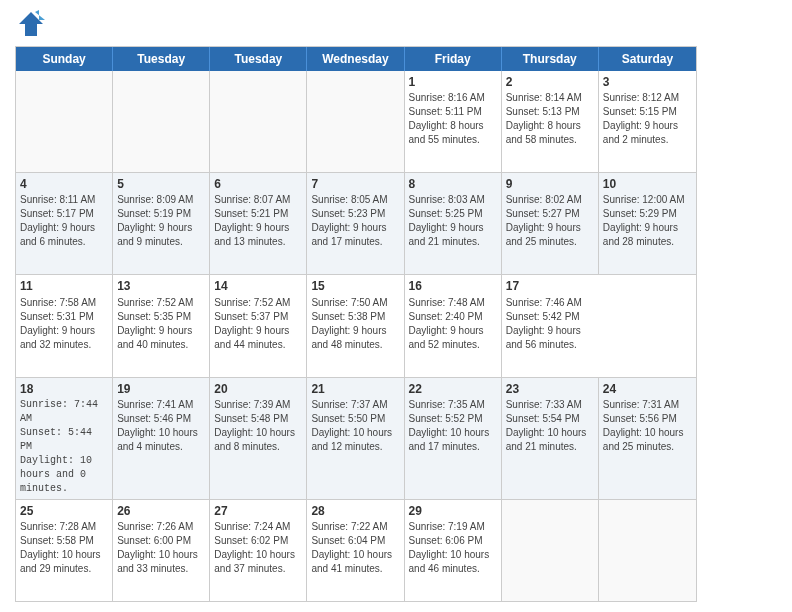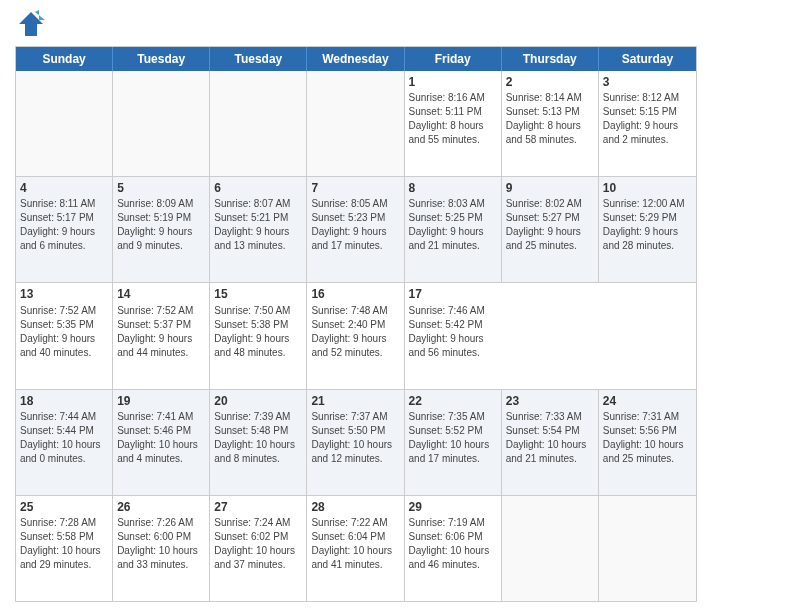--- a/index.html
+++ b/index.html
@@ -138,20 +138,26 @@
           </div>
           <div class="cal-cell alt-row">
             <span class="day-num">10</span>
             <div class="day-info" style="white-space: pre-line;">Sunrise: 12:00 AM
 Sunset: 5:29 PM
 Daylight: 9 hours and 28 minutes.</div>
           </div>
         </div>
         <div class="cal-row">
           <div class="cal-cell">
+            <span class="day-num">11</span>
+            <div class="day-info" style="white-space: pre-line;">Sunrise: 7:58 AM
+Sunset: 5:31 PM
+Daylight: 9 hours and 32 minutes.</div>
+          </div>
+          <div class="cal-cell">
             <span class="day-num">13</span>
             <div class="day-info" style="white-space: pre-line;">Sunrise: 7:52 AM
 Sunset: 5:35 PM
 Daylight: 9 hours and 40 minutes.</div>
           </div>
           <div class="cal-cell">
             <span class="day-num">14</span>
             <div class="day-info" style="white-space: pre-line;">Sunrise: 7:52 AM
 Sunset: 5:37 PM
 Daylight: 9 hours and 44 minutes.</div>
@@ -171,21 +177,21 @@
           <div class="cal-cell">
             <span class="day-num">17</span>
             <div class="day-info" style="white-space: pre-line;">Sunrise: 7:46 AM
 Sunset: 5:42 PM
 Daylight: 9 hours and 56 minutes.</div>
           </div>
         </div>
         <div class="cal-row">
           <div class="cal-cell alt-row">
             <span class="day-num">18</span>
-            <div class="day-info" style="white-space: pre-line;">Sunrise: 7:44 AM
+            <div class="day-info" style="white-space: pre-line; font-family: Liberation Mono, monospace;">Sunrise: 7:44 AM
 Sunset: 5:44 PM
 Daylight: 10 hours and 0 minutes.</div>
           </div>
           <div class="cal-cell alt-row">
             <span class="day-num">19</span>
             <div class="day-info" style="white-space: pre-line;">Sunrise: 7:41 AM
 Sunset: 5:46 PM
 Daylight: 10 hours and 4 minutes.</div>
           </div>
           <div class="cal-cell alt-row">

